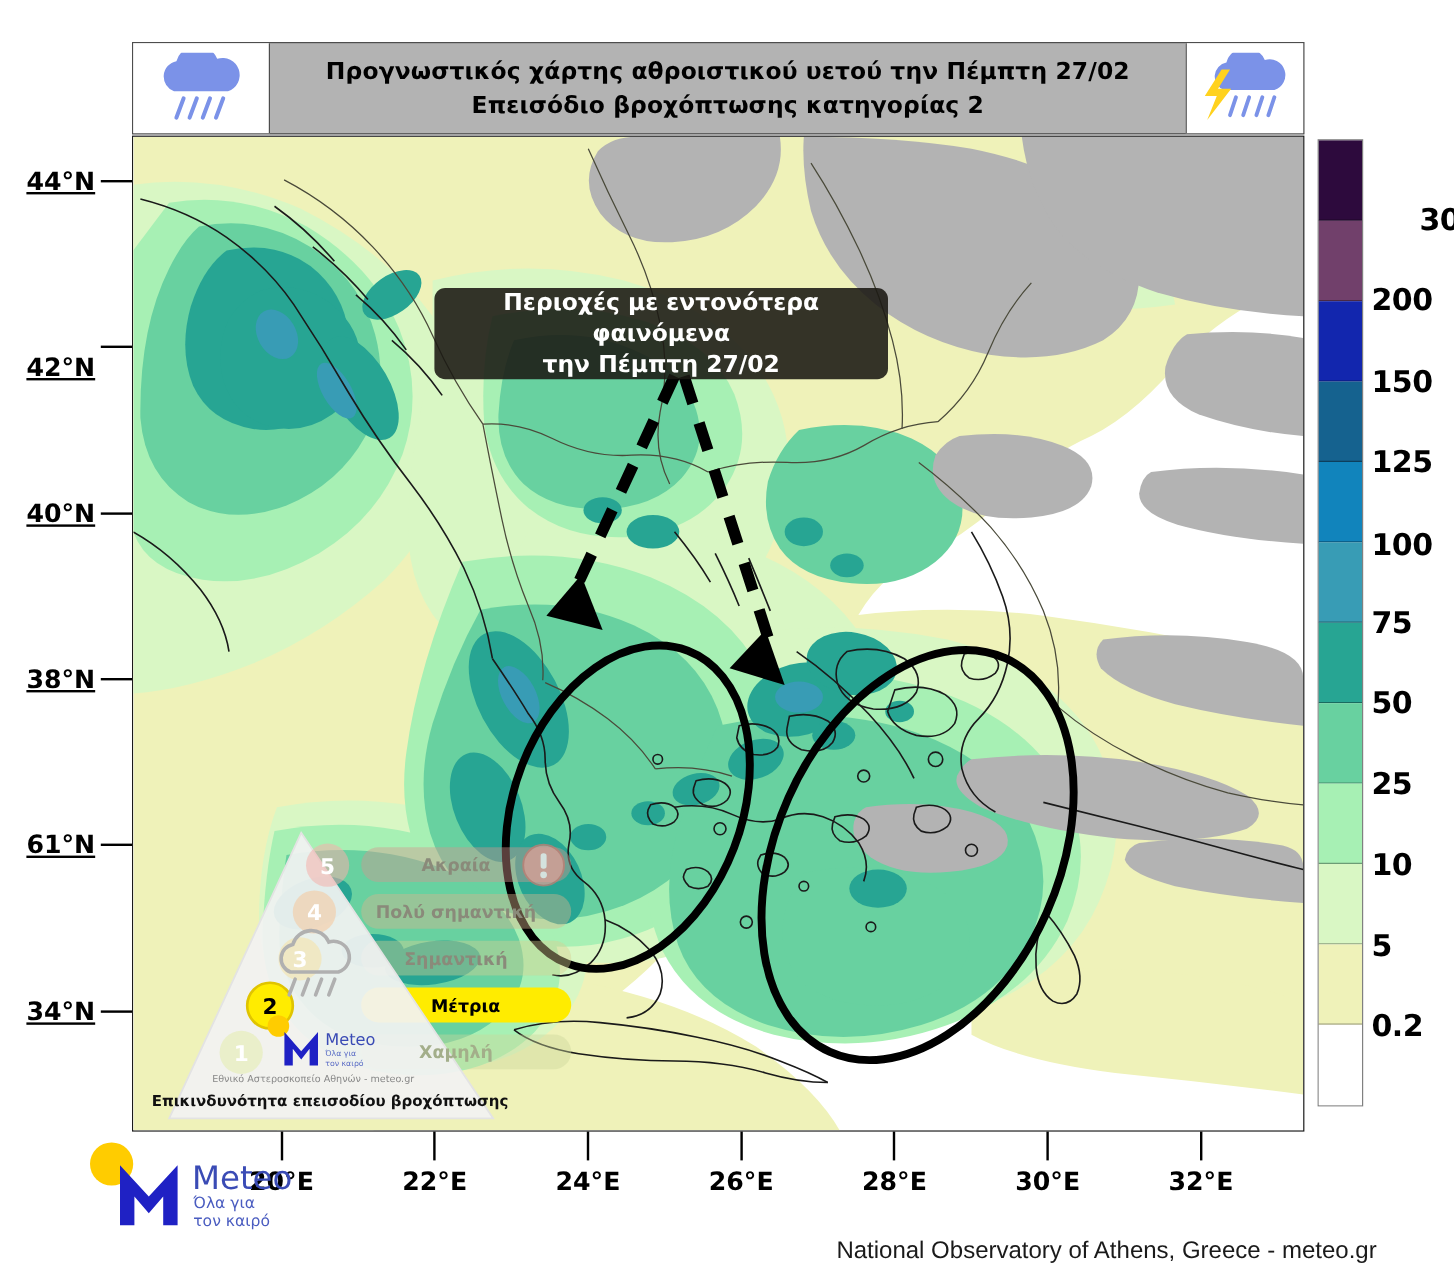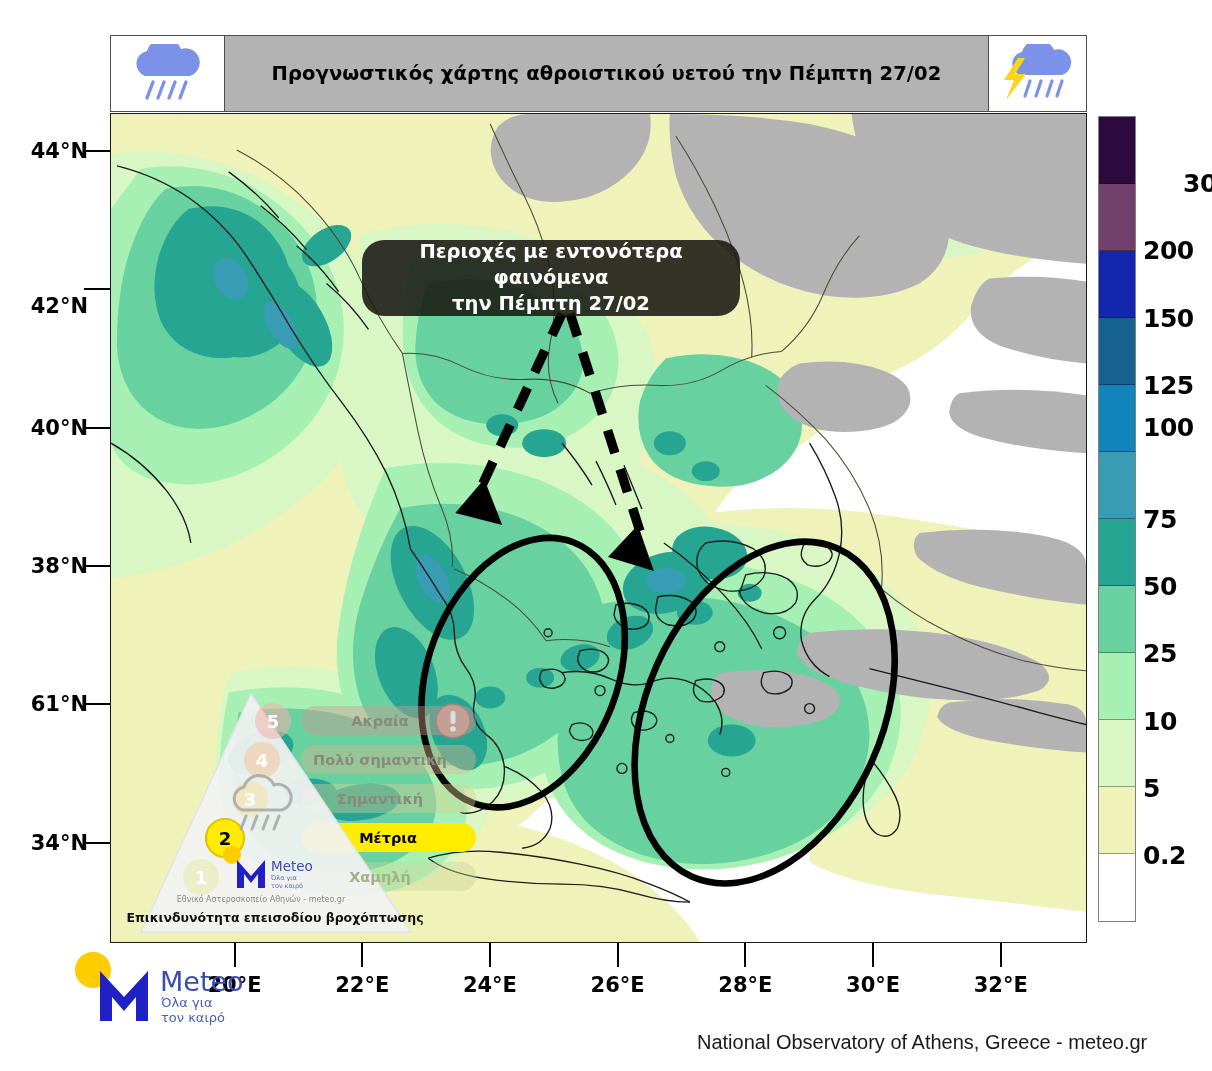--- a/index.html
+++ b/index.html
@@ -31,35 +31,35 @@
 
   
   .map-frame{
     position:absolute;left:110px;top:113px;width:977px;height:830px;
     border:1.6px solid #1a1a1a;box-sizing:border-box;overflow:hidden;background:#ffffff;
   }
   .map-frame svg{display:block;width:100%;height:100%;}
 
   
   .tick{position:absolute;font-size:21px;font-weight:bold;color:#000;white-space:nowrap;}
-  .lat-tick{right:1130px;transform:translateY(-50%);text-align:right;}
+  .lat-tick{right:1130px;transform:translateY(-50%);text-decoration:underline;}
   .lon-tick{transform:translateX(-50%);}
   .tick-mark{position:absolute;background:#000;}
 
   
   .cbar{position:absolute;left:1098px;top:116px;width:38px;height:806px;
         border:1px solid #808080;box-sizing:border-box;}
   .cbar-cell{width:100%;box-sizing:border-box;}
   .cbar-label{position:absolute;left:1143px;font-size:25px;font-weight:bold;color:#000;
               transform:translateY(-50%);white-space:nowrap;letter-spacing:-.5px;}
 
   
   .callout{
     position:absolute;left:362px;top:240px;width:378px;height:76px;
-    background:rgba(26,24,18,.88);border-radius:22px;
+    background:rgba(26,24,18,.88);border-radius:9px;
     display:flex;flex-direction:column;align-items:center;justify-content:center;
     color:#ffffff;font-weight:bold;font-size:19.5px;line-height:1.33;text-align:center;
   }
 
   
   .logo-bottom{position:absolute;left:68px;top:949px;width:210px;height:76px;}
   .attrib{position:absolute;left:697px;top:1031px;font-size:20px;color:#1a1a1a;
           font-family:"Liberation Sans",sans-serif;white-space:nowrap;}
 
   
@@ -77,20 +77,21 @@
         <g stroke="#7b92e8" stroke-width="3.4" stroke-linecap="round">
           <line x1="28" y1="38" x2="22" y2="54"></line>
           <line x1="39" y1="38" x2="33" y2="54"></line>
           <line x1="50" y1="38" x2="44" y2="54"></line>
           <line x1="61" y1="38" x2="55" y2="54"></line>
         </g>
       </svg>
     </div>
     <div class="hdr-title">
       <span>Προγνωστικός χάρτης αθροιστικού υετού την Πέμπτη 27/02</span>
+      <span>Επεισόδιο βροχόπτωσης κατηγορίας 2</span>
     </div>
     <div class="hdr-icon-box right">
       <svg width="80" height="60" viewBox="0 0 80 60">
         <path d="M22 31 a12 12 0 0 1 2-23 a17 17 0 0 1 32 -2 a12 12 0 0 1 8 25 z" fill="#7b92e8"></path>
         <path d="M20 14 L6 36 L16 36 L8 56 L28 30 L17 30 L27 14 Z" fill="#ffd21e"></path>
         <g stroke="#7b92e8" stroke-width="3.2" stroke-linecap="round">
           <line x1="32" y1="37" x2="27" y2="52"></line>
           <line x1="43" y1="37" x2="38" y2="52"></line>
           <line x1="54" y1="37" x2="49" y2="52"></line>
           <line x1="64" y1="37" x2="59" y2="52"></line>
@@ -421,21 +422,21 @@
       <div class="cbar-cell" style="height: 8.33333%; background: rgb(167, 240, 180); border-bottom: 1px solid rgba(0, 0, 0, 0.35);"></div>
       <div class="cbar-cell" style="height: 8.33333%; background: rgb(217, 247, 196); border-bottom: 1px solid rgba(0, 0, 0, 0.35);"></div>
       <div class="cbar-cell" style="height: 8.33333%; background: rgb(239, 242, 185); border-bottom: 1px solid rgba(0, 0, 0, 0.35);"></div>
       <div class="cbar-cell" style="height: 8.33333%; background: rgb(255, 255, 255);"></div>
     </div>
   <div id="cbar-labels">
       <div class="cbar-label" style="top: 183.167px; margin-left: 40px;">300</div>
       <div class="cbar-label" style="top: 250.333px;">200</div>
       <div class="cbar-label" style="top: 317.5px;">150</div>
       <div class="cbar-label" style="top: 384.667px;">125</div>
-      <div class="cbar-label" style="top: 427px;">100</div>
+      <div class="cbar-label" style="top: 454px;">100</div>
       <div class="cbar-label" style="top: 519px;">75</div>
       <div class="cbar-label" style="top: 586.167px;">50</div>
       <div class="cbar-label" style="top: 653.333px;">25</div>
       <div class="cbar-label" style="top: 720.5px;">10</div>
       <div class="cbar-label" style="top: 787.667px;">5</div>
       <div class="cbar-label" style="top: 854.833px;">0.2</div>
     </div>
 
   <div class="logo-bottom">
     <svg width="210" height="76" viewBox="0 0 210 76">

